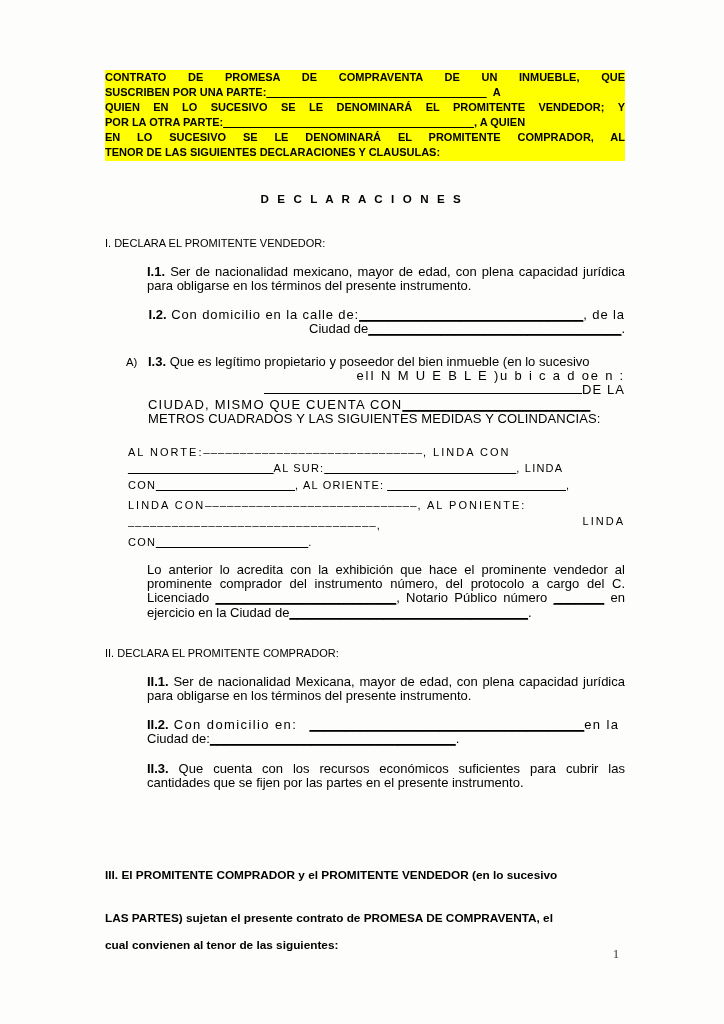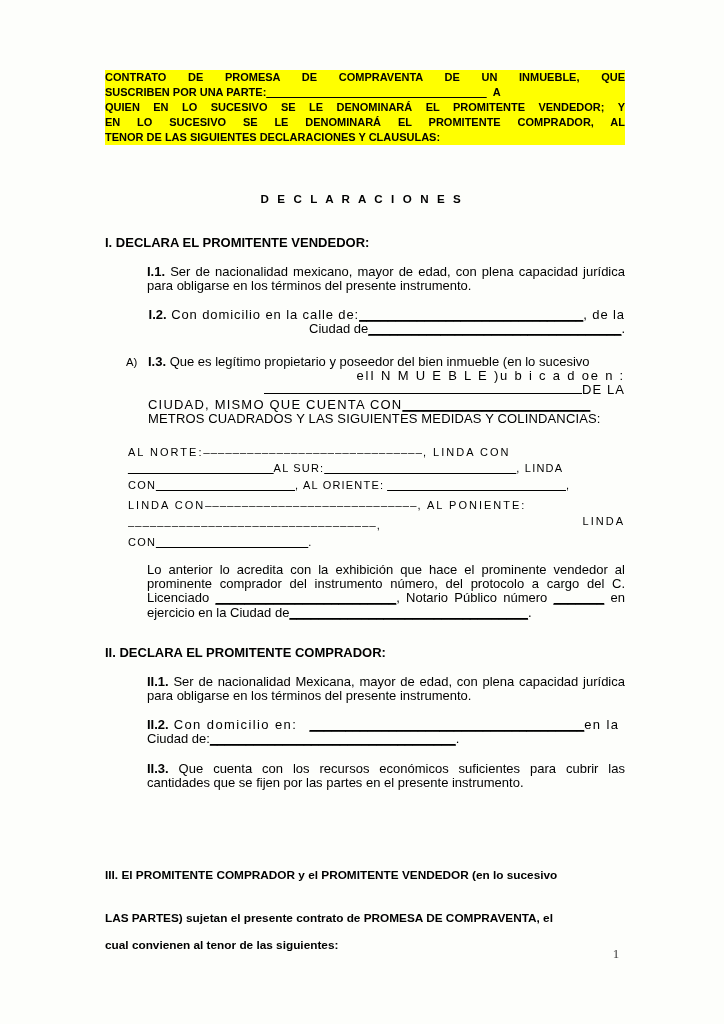--- a/index.html
+++ b/index.html
@@ -81,22 +81,22 @@
     width: 724px;
     text-align: center;
     font-size: 11.6px;
     font-weight: bold;
     letter-spacing: 2.6px;
   }
 
   
   .sec-head {
     position: absolute;
-    font-size: 13px;
-    font-weight: bold;
+    font-size: 11px;
+    font-weight: normal;
     line-height: 14.5px;
     white-space: nowrap;
   }
 
   
   .marker {
     position: absolute;
     font-size: 11.3px;
     line-height: 14.2px;
   }
@@ -143,20 +143,21 @@
 </style>
 </head>
 <body>
 
 <div id="page">
 
   <div id="title-block">
     <span class="ln j"><span>CONTRATO DE PROMESA DE COMPRAVENTA DE UN INMUEBLE, QUE</span></span>
     <span class="ln"><span>SUSCRIBEN POR UNA PARTE:</span><span class="u">____________________________________</span><span>&nbsp;&nbsp;</span><span>A</span></span>
     <span class="ln j"><span>QUIEN EN LO SUCESIVO SE LE DENOMINARÁ EL PROMITENTE VENDEDOR; Y</span></span>
+    <span class="ln"><span>POR LA OTRA PARTE:</span><span class="u">_________________________________________</span><span>, A QUIEN</span></span>
     <span class="ln j"><span>EN LO SUCESIVO SE LE DENOMINARÁ EL PROMITENTE COMPRADOR, AL</span></span>
     <span class="ln"><span>TENOR DE LAS SIGUIENTES DECLARACIONES Y CLAUSULAS:</span></span>
   </div>
 
   <div id="declaraciones">
     <span>D E C L A R A C I O N E S</span>
   </div>
 
   <div class="sec-head" style="left:105px; top:236px;">
     <span>I. DECLARA EL PROMITENTE VENDEDOR:</span>

